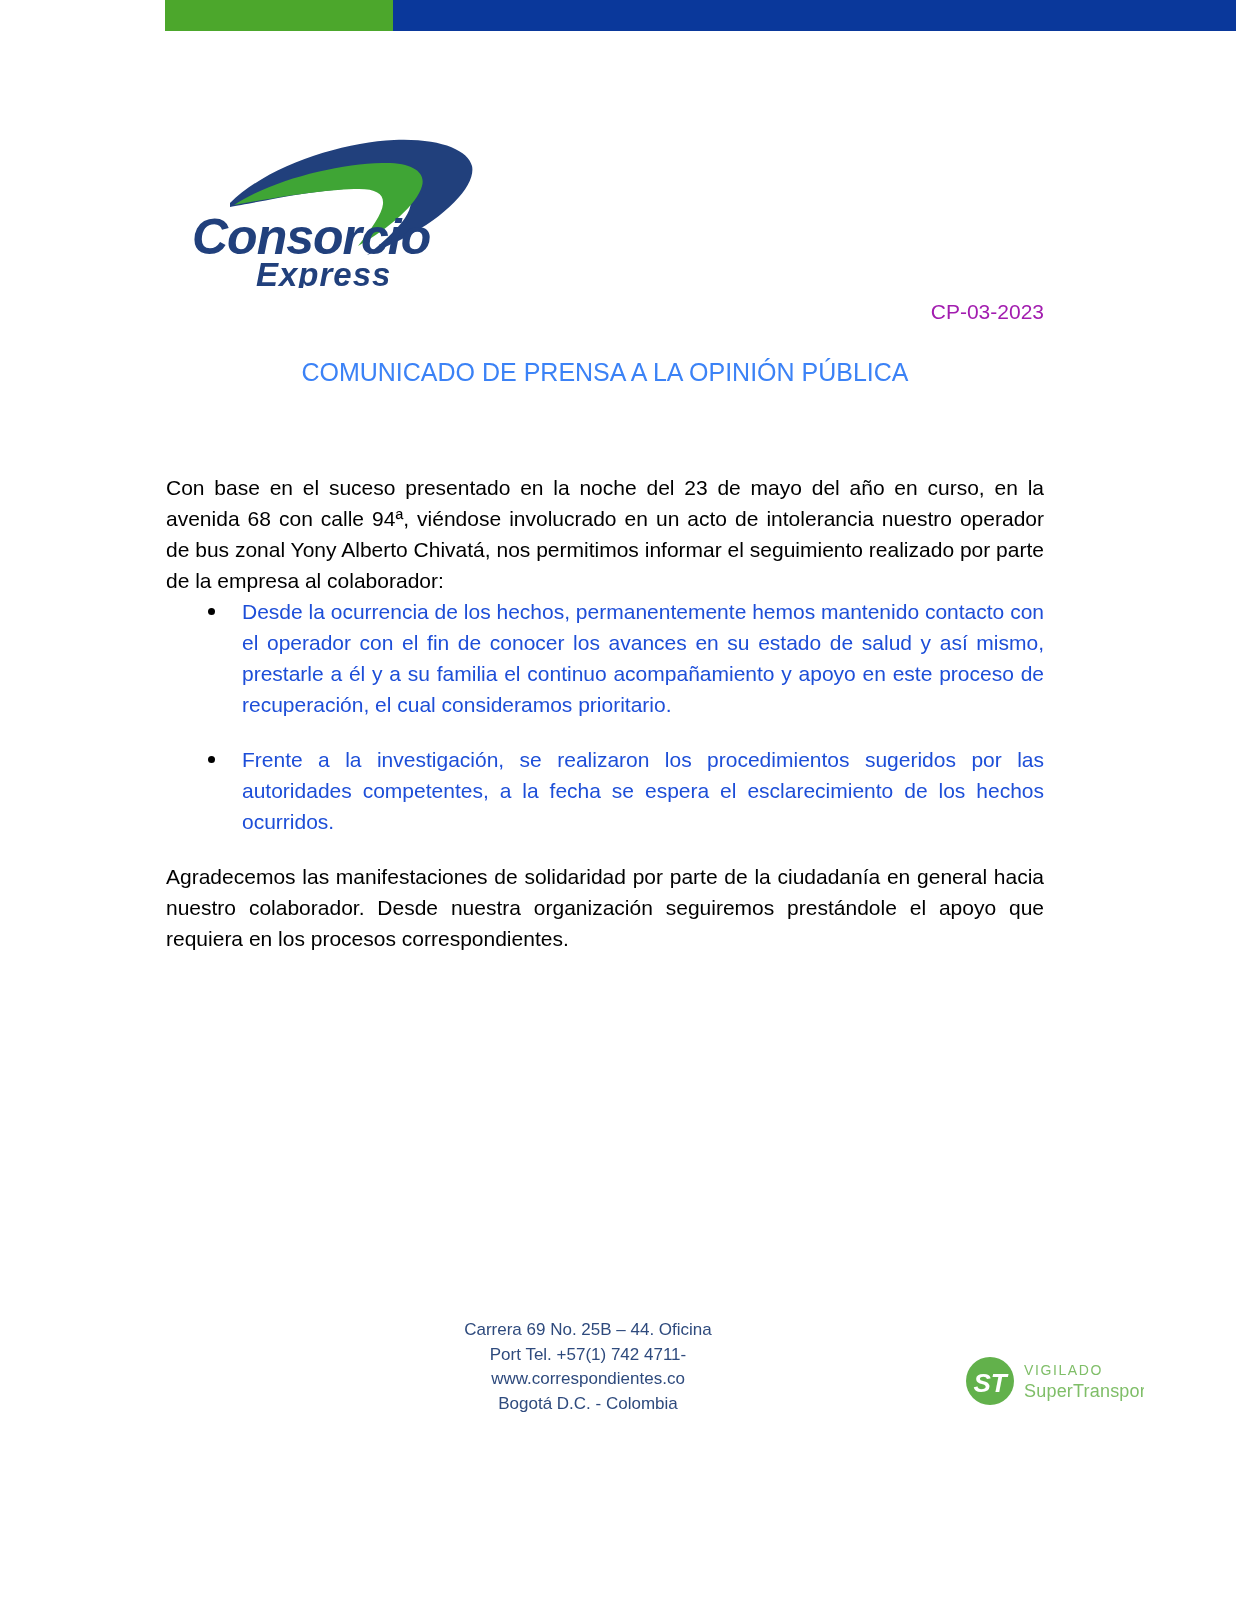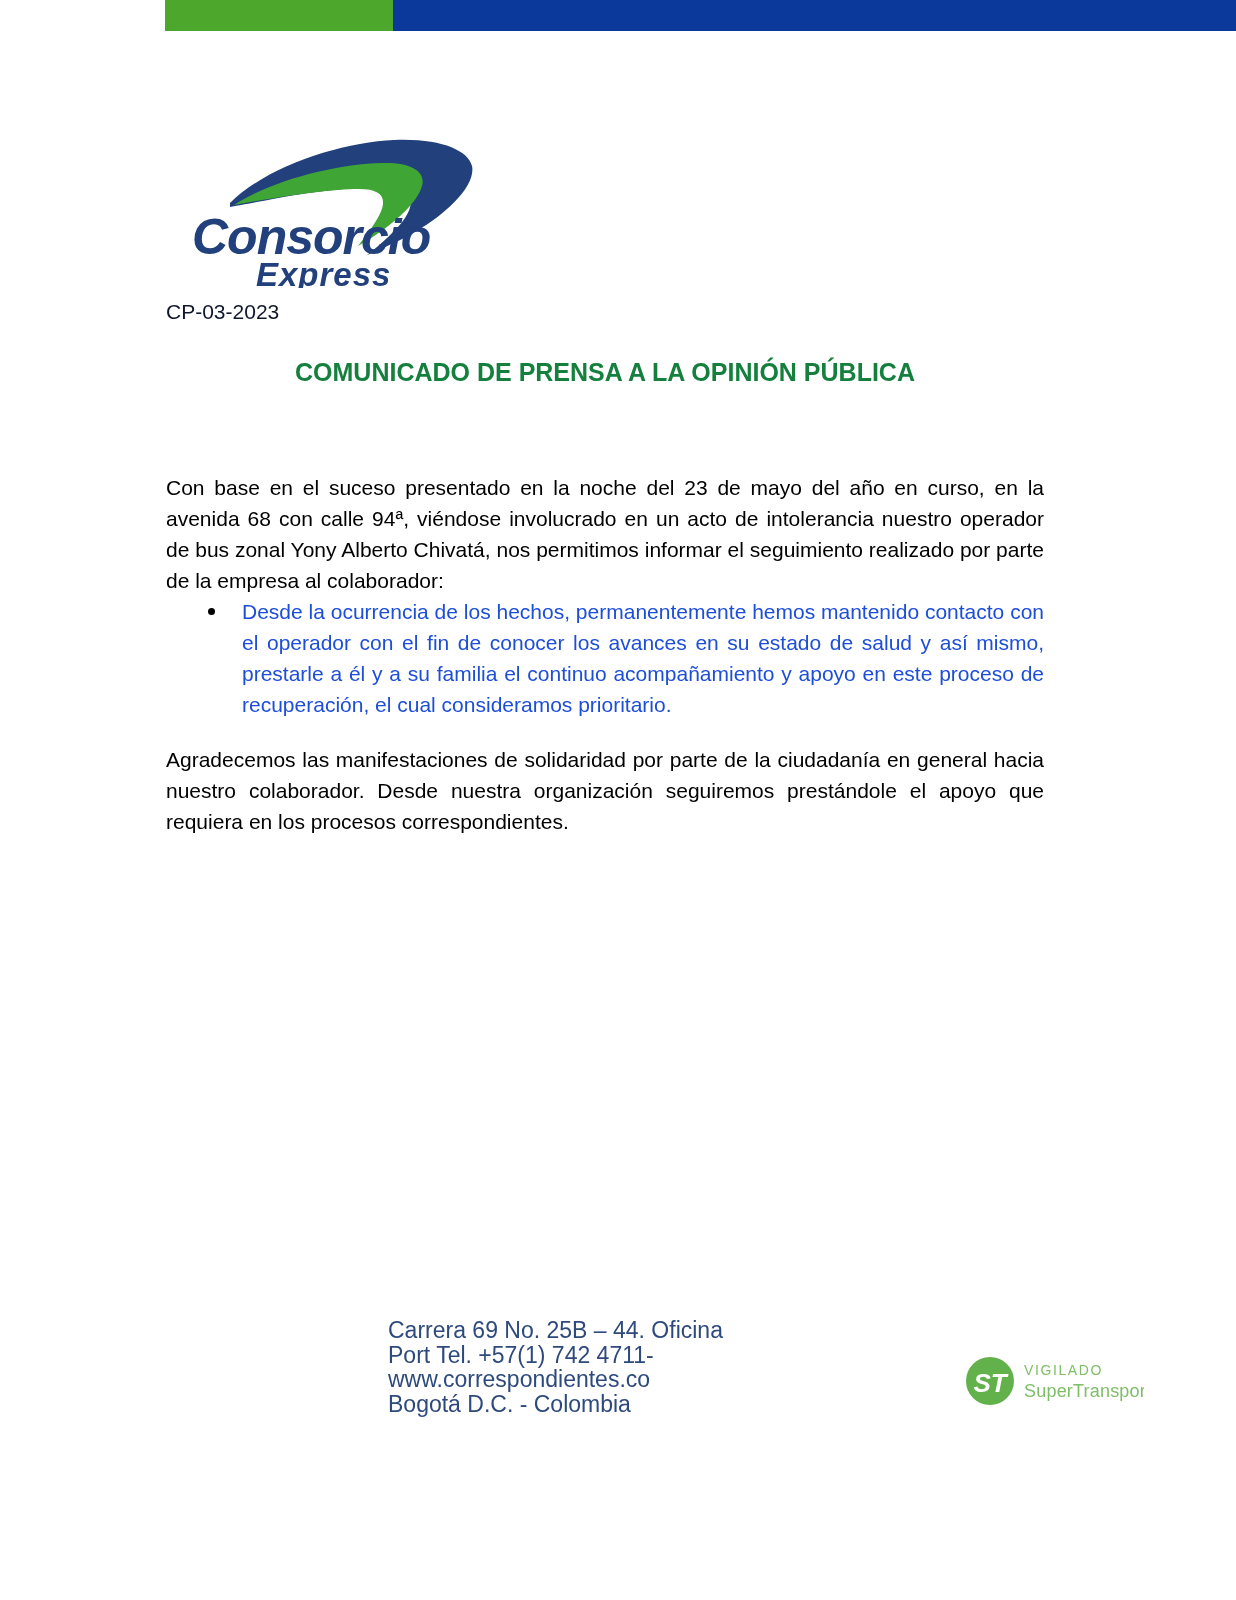--- a/index.html
+++ b/index.html
@@ -59,35 +59,36 @@
     height: 160px;
   }
   .logo svg { display: block; }
 
   
   .doc-ref {
     position: absolute;
     left: 166px;
     top: 300px;
     width: 878px;
+    text-align: right;
     font-size: 21px;
     letter-spacing: 0px;
-    color: #0f172a;
+    color: #a21caf;
   }
 
   
   .doc-title {
     position: absolute;
     left: 166px;
     top: 358px;
     width: 878px;
     text-align: center;
     font-size: 25px;
-    font-weight: bold;
-    color: #15803d;
+    font-weight: normal;
+    color: #3b82f6;
   }
 
   
   .body-area {
     position: absolute;
     left: 166px;
     top: 432px;
     width: 878px;
     margin-top: 40px;
   }
@@ -126,21 +127,22 @@
     background: #000000;
   }
   .para-closing { margin-top: 50px; }
 
   
   .footer-address {
     position: absolute;
     left: 388px;
     top: 1318px;
     width: 400px;
-    font-size: 23px;
+    text-align: center;
+    font-size: 17px;
     line-height: 24.5px;
     color: #2E4A7D;
   }
   .footer-address div { white-space: nowrap; }
 
   
   .st-seal {
     position: absolute;
     left: 944px;
     top: 1346px;
@@ -182,20 +184,24 @@
   <div class="doc-title">COMUNICADO DE PRENSA A LA OPINIÓN PÚBLICA</div>
 
   <div class="body-area">
 
     <p class="para para-intro">Con base en el suceso presentado en la noche del 23 de mayo del año en curso, en la avenida 68 con calle 94ª, viéndose involucrado en un acto de intolerancia nuestro operador de bus zonal Yony Alberto Chivatá, nos permitimos informar el seguimiento realizado por parte de la empresa al colaborador:</p>
 
     <ul class="bullets">
       <li>
         <span class="dot"></span>
         <span>Desde la ocurrencia de los hechos, permanentemente hemos mantenido contacto con el operador con el fin de conocer los avances en su estado de salud y así mismo, prestarle a él y a su familia el continuo acompañamiento y apoyo en este proceso de recuperación, el cual consideramos prioritario.</span>
+      </li>
+      <li>
+        <span class="dot"></span>
+        <span>Frente a la investigación, se realizaron los procedimientos sugeridos por las autoridades competentes, a la fecha se espera el esclarecimiento de los hechos ocurridos.</span>
       </li>
     </ul>
 
     <p class="para para-closing">Agradecemos las manifestaciones de solidaridad por parte de la ciudadanía en general hacia nuestro colaborador. Desde nuestra organización seguiremos prestándole el apoyo que requiera en los procesos correspondientes.</p>
   </div>
 
   <div class="footer-address">
     <div>Carrera 69 No. 25B – 44. Oficina</div>
     <div>Port Tel. +57(1) 742 4711-</div>
     <div>www.correspondientes.co</div>

